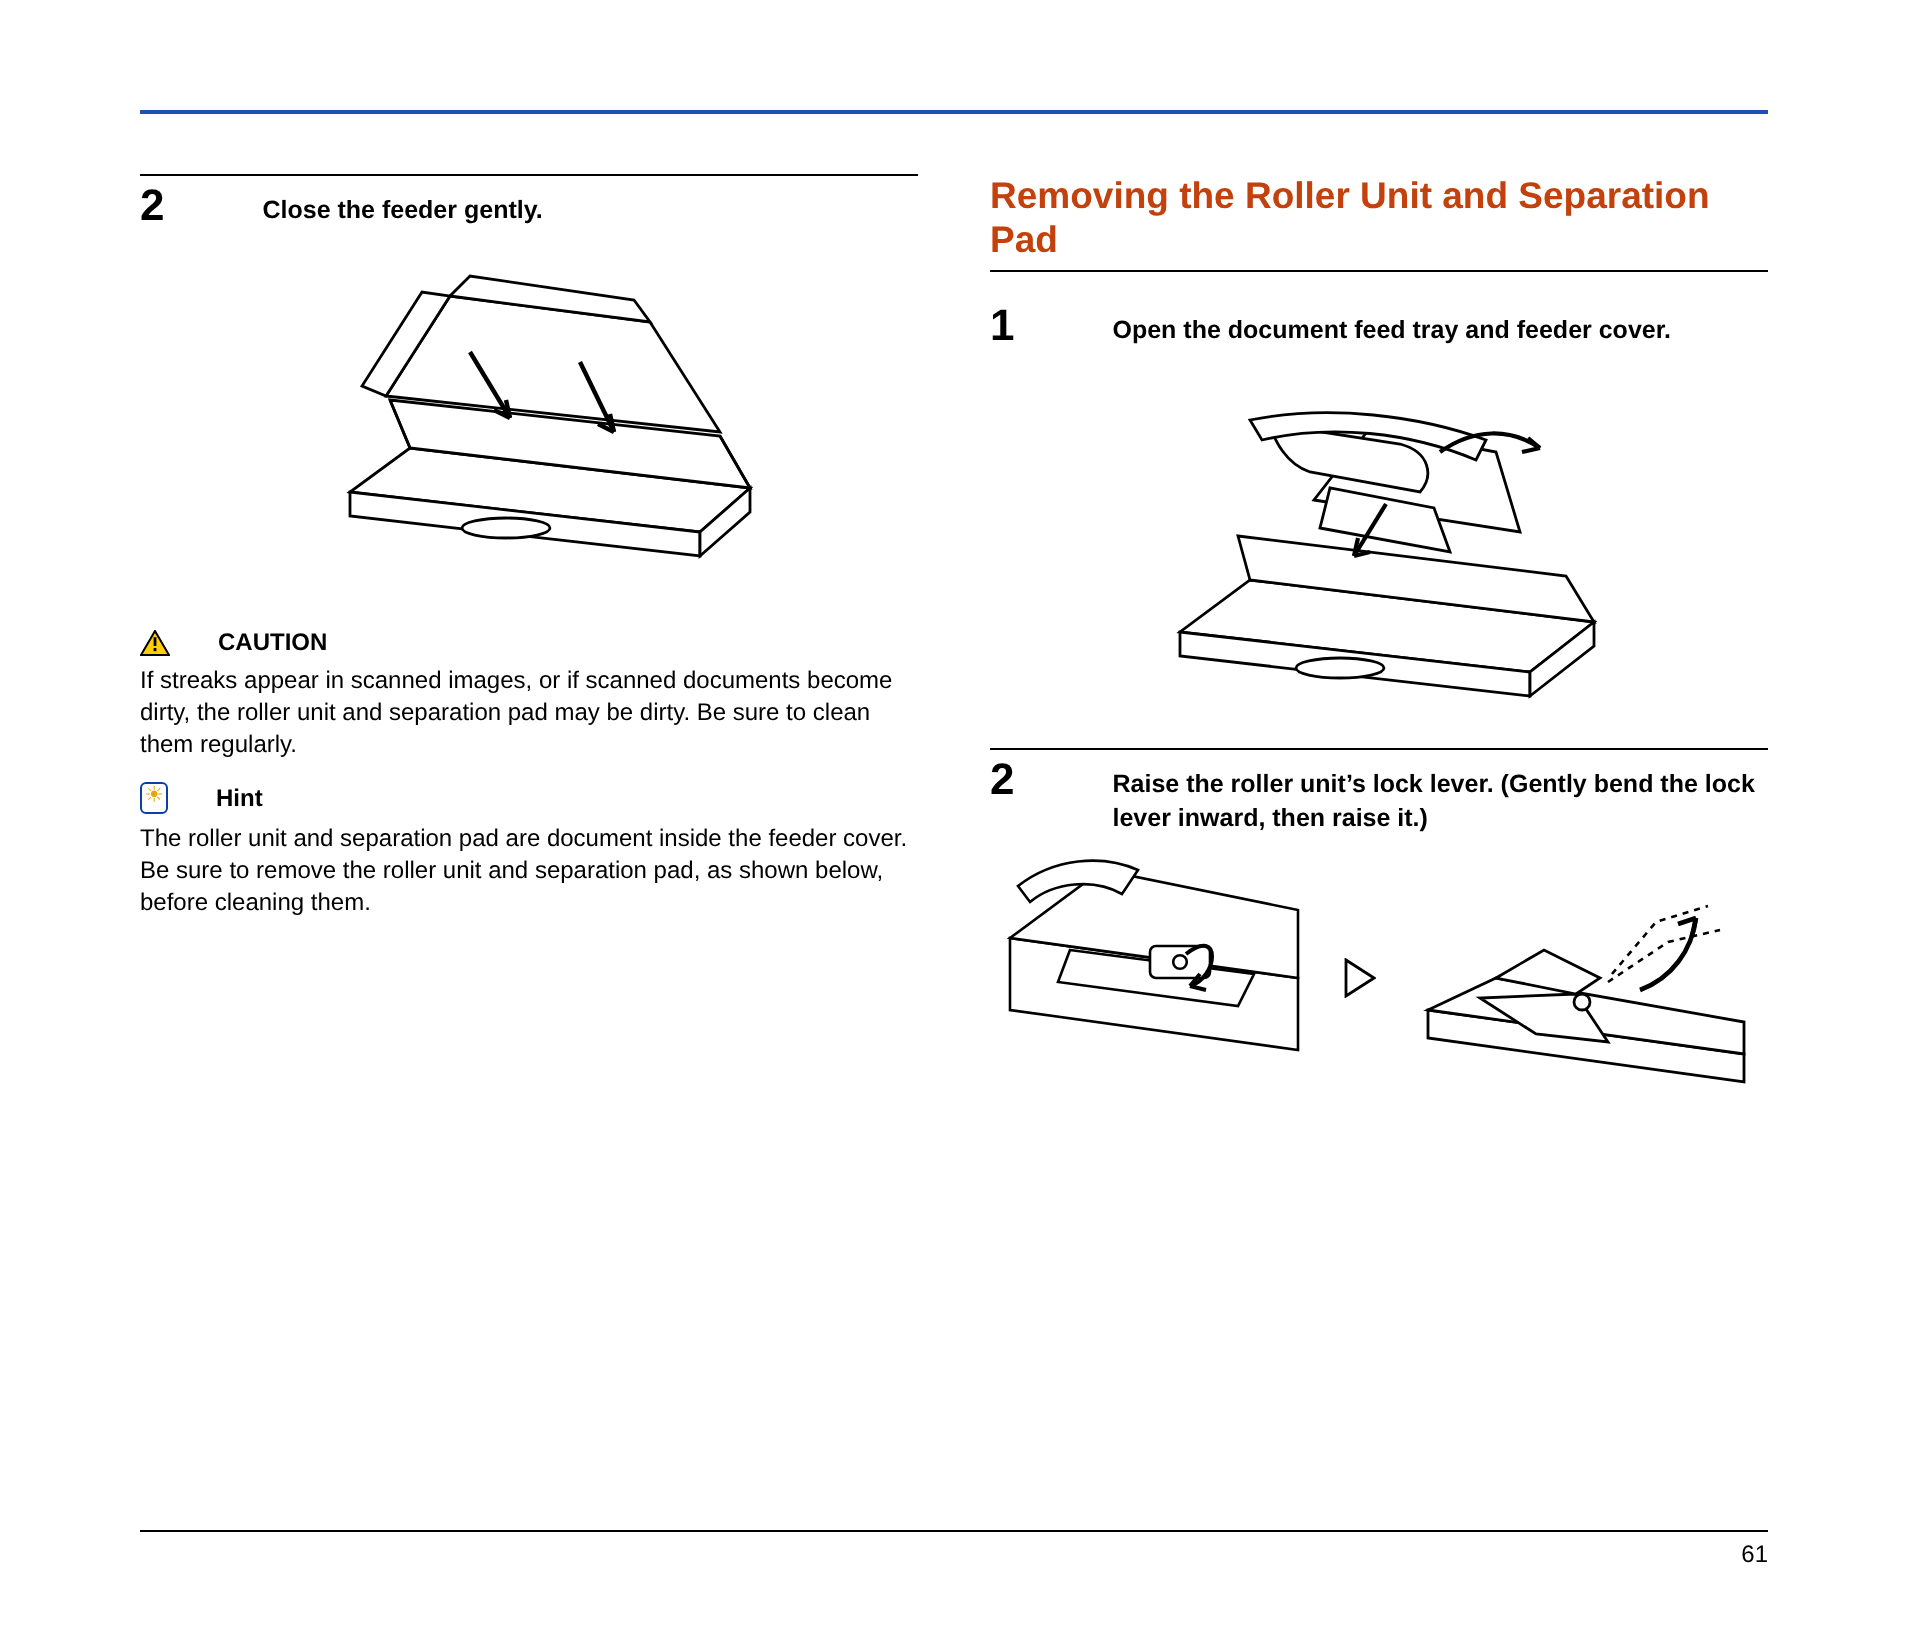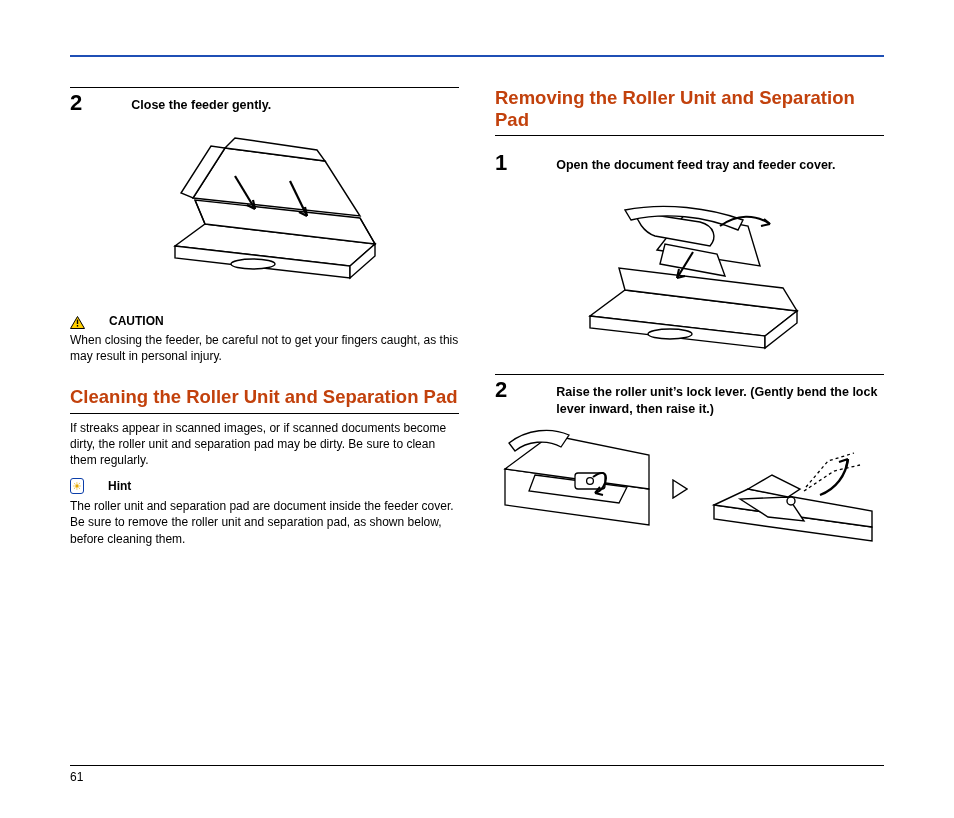--- a/index.html
+++ b/index.html
@@ -87,21 +87,21 @@
     align-items: center;
     justify-content: center;
     color: #e6a800;
     font-size: 11px;
     line-height: 1;
   }
   .footer {
     position: absolute;
     left: 70px; right: 70px; bottom: 34px;
     border-top: 1px solid #000;
-    text-align: left;
+    text-align: right;
     font-size: 12px;
     padding-top: 4px;
   }
 </style>
 </head>
 <body>
 
 <div class="page">
   <div class="top-rule"></div>
 
@@ -140,23 +140,21 @@
       <div class="callout-row">
         <span class="caution-icon">
           <svg width="15" height="13" viewBox="0 0 15 13">
             <polygon points="7.5,0.5 14.5,12.5 0.5,12.5" fill="#ffcf00" stroke="#000" stroke-width="1"></polygon>
             <rect x="6.8" y="3.6" width="1.4" height="4.4" fill="#000"></rect>
             <rect x="6.8" y="9" width="1.4" height="1.6" fill="#000"></rect>
           </svg>
         </span>
         <span class="caution-label">CAUTION</span>
       </div>
-      <p class="body-text">When closing the feeder, be careful not to get your fingers caught, as this may result in personal injury.</p>
-
-      <h2 class="section-heading mid">Cleaning the Roller Unit and Separation Pad</h2>
+
       <p class="body-text">If streaks appear in scanned images, or if scanned documents become dirty, the roller unit and separation pad may be dirty. Be sure to clean them regularly.</p>
 
       <div class="callout-row" style="margin-top:10px;">
         <span class="hint-icon">☀</span>
         <span class="hint-label">Hint</span>
       </div>
       <p class="body-text">The roller unit and separation pad are document inside the feeder cover. Be sure to remove the roller unit and separation pad, as shown below, before cleaning them.</p>
 
     </div>
 

